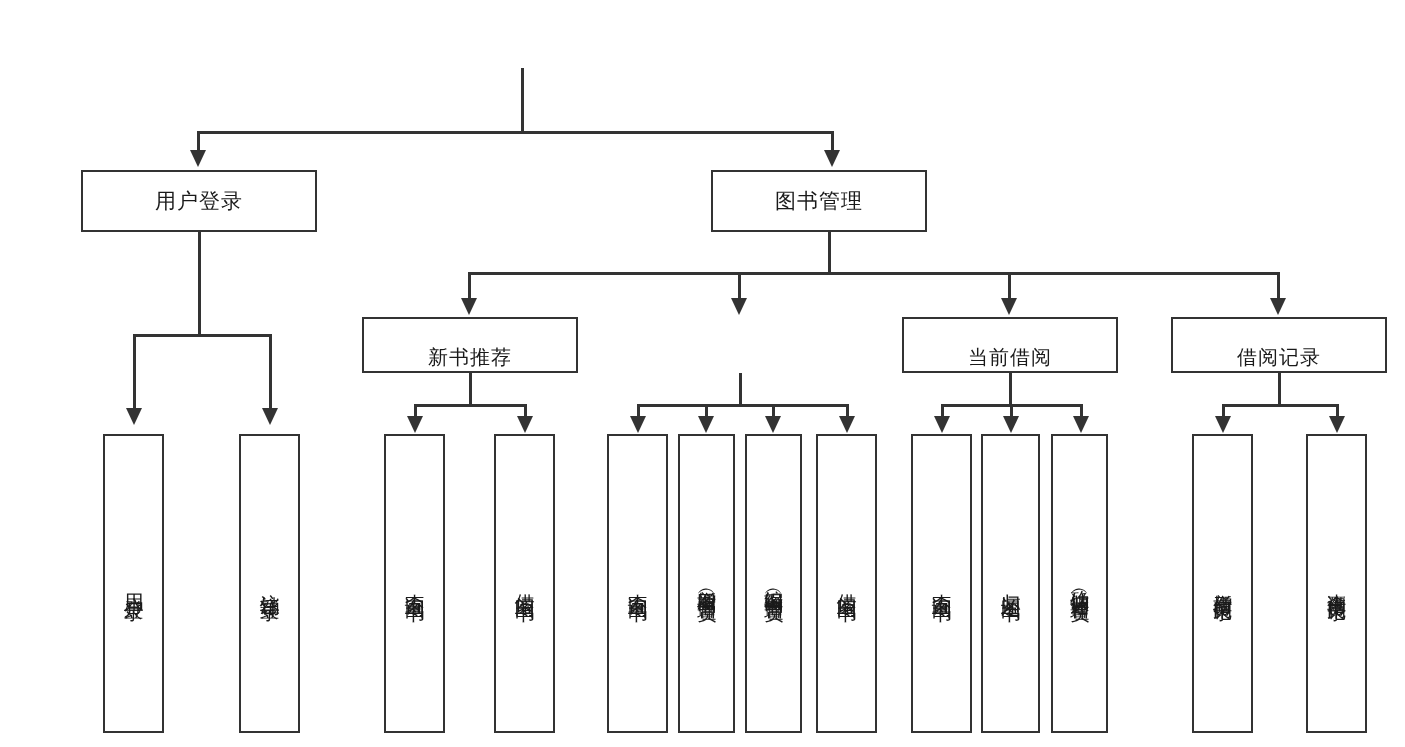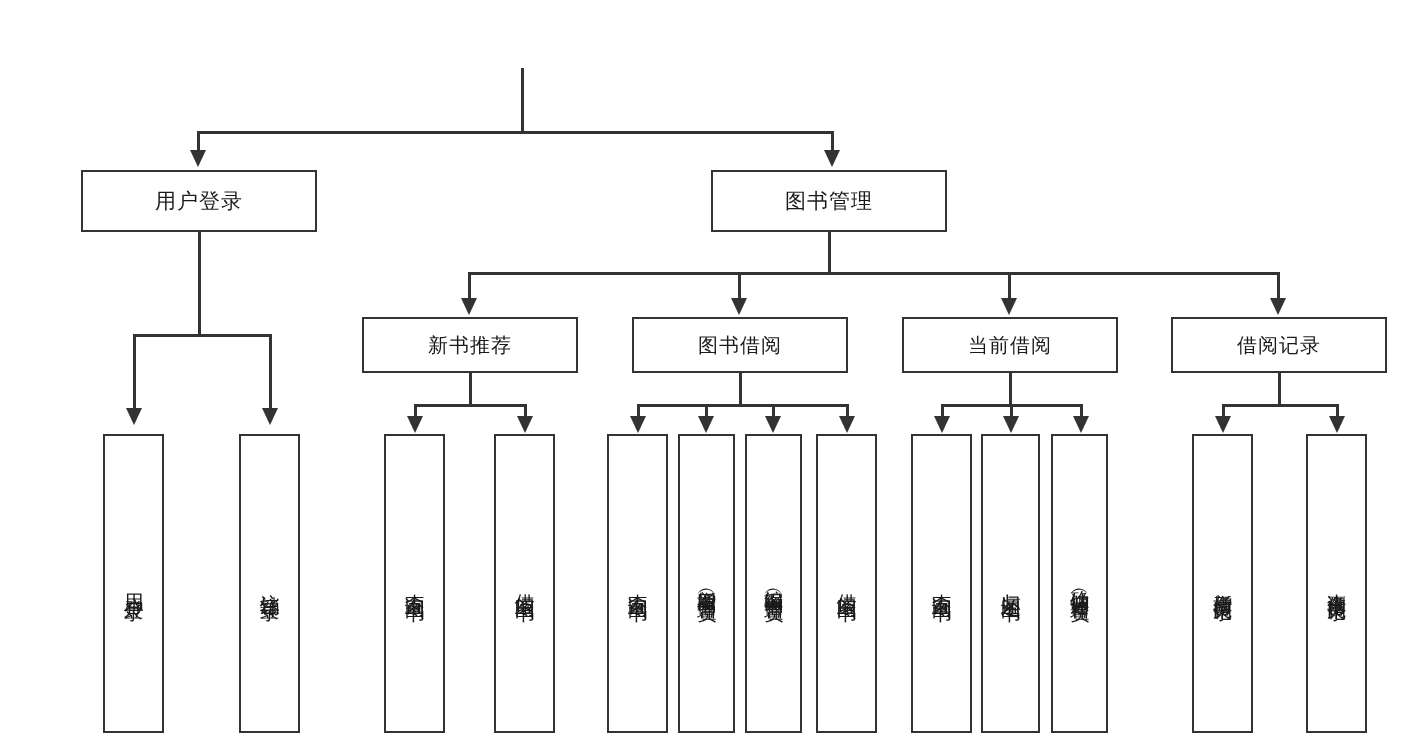--- a/index.html
+++ b/index.html
@@ -20,21 +20,21 @@
     display:flex;
     align-items:center;
     justify-content:center;
     color:#1a1a1a;
     font-size:21px;
     letter-spacing:1px;
     white-space:nowrap;
   }
   .node.root{font-size:22px;}
   .node.lvl2{font-size:21px;}
-  .node.lvl3{font-size:20px;}
+  .node.lvl3{font-size:20px;align-items:flex-end;}
 
   
   .leaf{
     position:absolute;
     box-sizing:border-box;
     background:#ffffff;
     border:2.5px solid #333333;
     display:flex;
     align-items:center;
     justify-content:center;
@@ -88,21 +88,21 @@
   <div class="ln vln" style="left:197px;top:131px;height:22px;"></div>
   <div class="arrow" style="left:190px;top:150px;"></div>
 
   <div class="ln vln" style="left:831px;top:131px;height:22px;"></div>
   <div class="arrow" style="left:824px;top:150px;"></div>
 
   <div class="node lvl2" style="left:81px;top:170px;width:236px;height:62px;">
     <span>用户登录</span>
   </div>
 
-  <div class="node lvl2" style="left:711px;top:170px;width:236px;height:62px;">
+  <div class="node lvl2" style="left:711px;top:170px;width:216px;height:62px;">
     <span>图书管理</span>
   </div>
 
   <div class="ln vln" style="left:198px;top:232px;height:104px;"></div>
   <div class="ln hln" style="left:133px;top:334px;width:138px;"></div>
   <div class="ln vln" style="left:133px;top:334px;height:77px;"></div>
   <div class="arrow" style="left:126px;top:408px;"></div>
   <div class="ln vln" style="left:269px;top:334px;height:77px;"></div>
   <div class="arrow" style="left:262px;top:408px;"></div>
 
@@ -118,23 +118,20 @@
   <div class="ln vln" style="left:1008px;top:272px;height:28px;"></div>
   <div class="arrow" style="left:1001px;top:298px;"></div>
 
   <div class="ln vln" style="left:1277px;top:272px;height:28px;"></div>
   <div class="arrow" style="left:1270px;top:298px;"></div>
 
   <div class="node lvl3" style="left:362px;top:317px;width:216px;height:56px;">
     <span>新书推荐</span>
   </div>
 
-  <div class="node lvl3" style="left:632px;top:317px;width:216px;height:56px;">
-    <span>图书借阅</span>
-  </div>
 
   <div class="node lvl3" style="left:1171px;top:317px;width:216px;height:56px;">
     <span>借阅记录</span>
   </div>
 
   <div class="node lvl3" style="left:902px;top:317px;width:216px;height:56px;">
     <span>当前借阅</span>
   </div>
 
   <div class="ln vln" style="left:469px;top:373px;height:34px;"></div>

